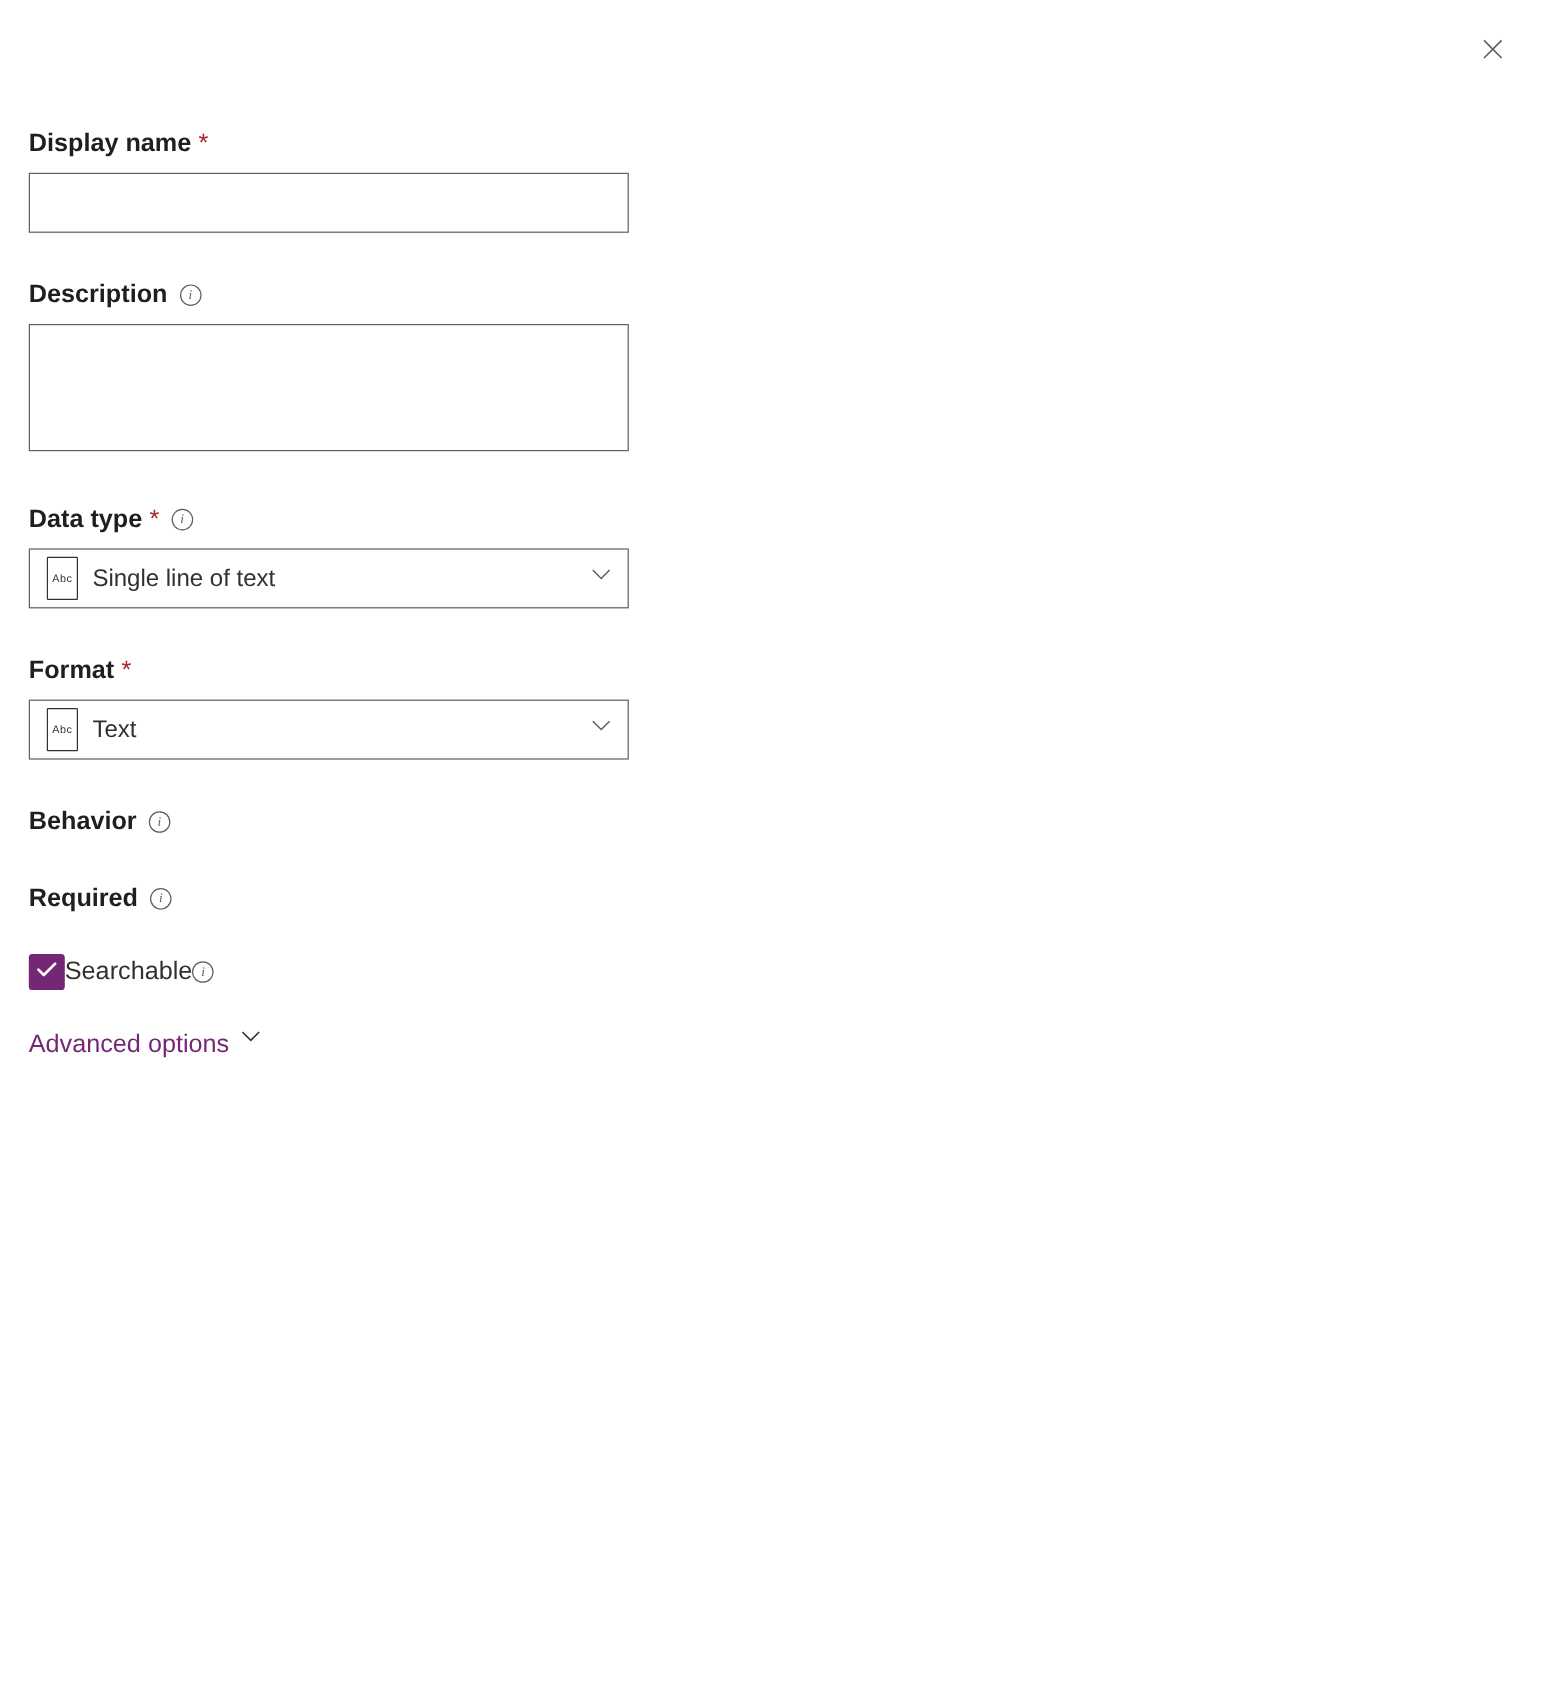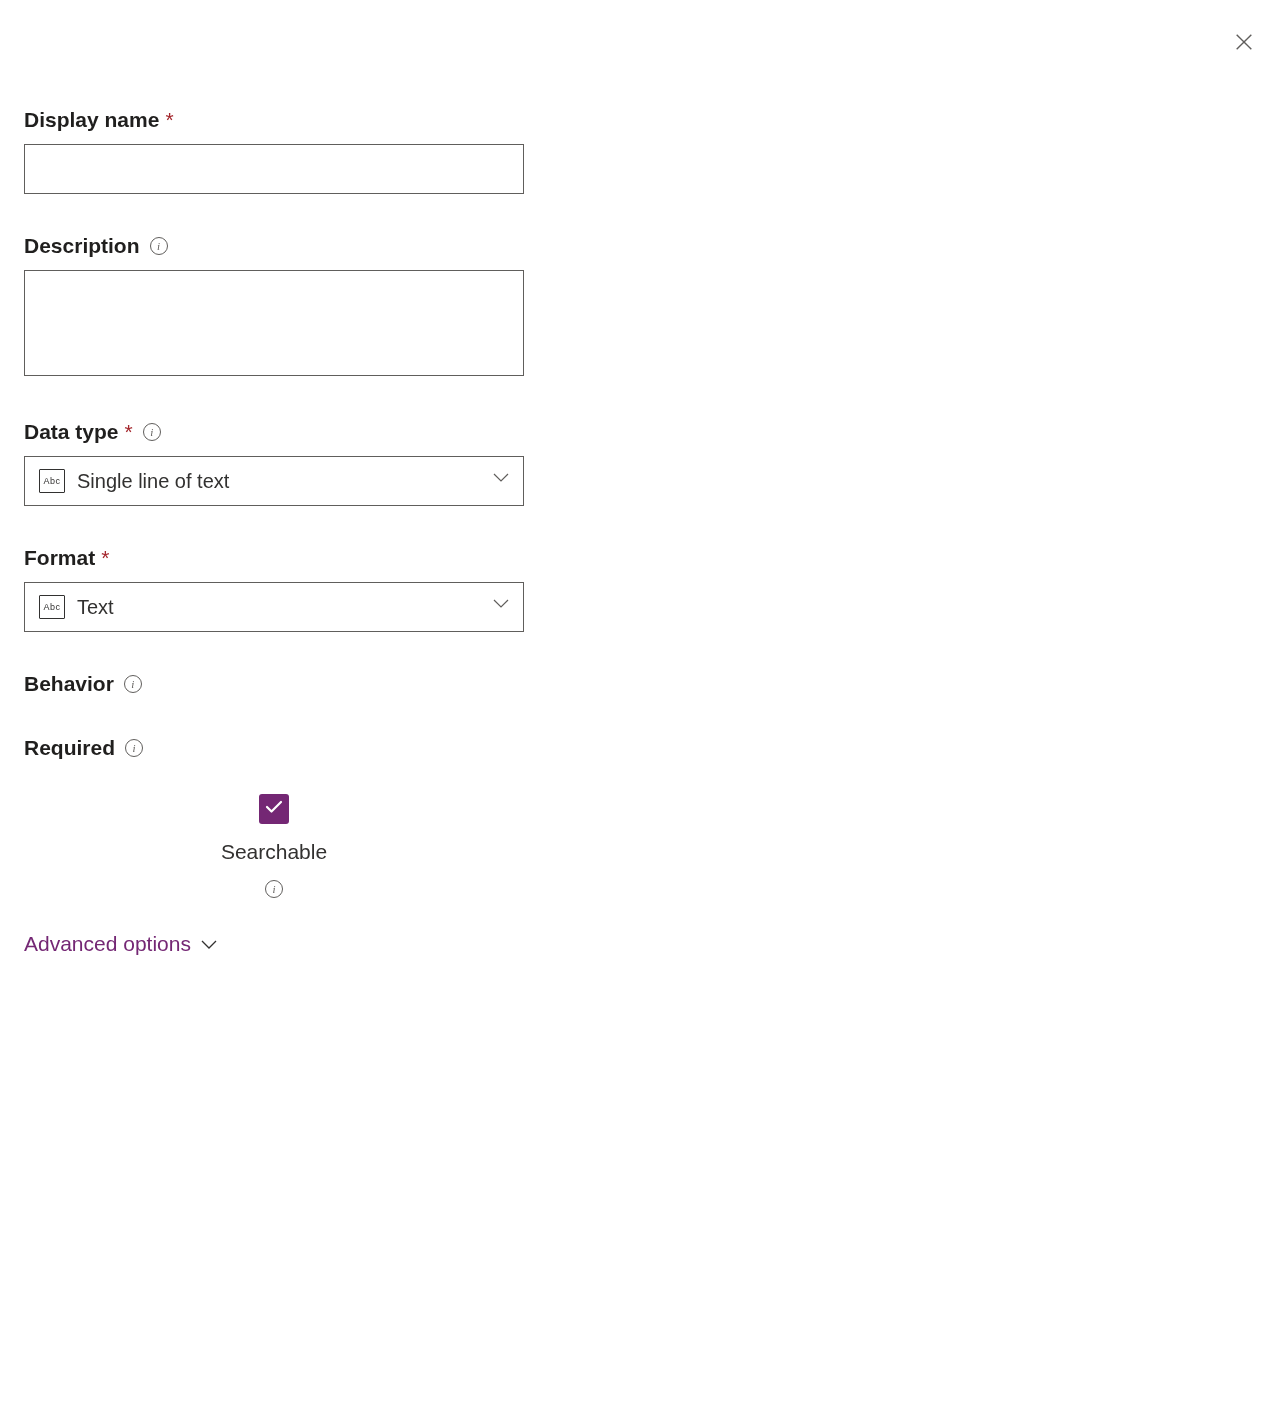--- a/index.html
+++ b/index.html
@@ -123,21 +123,21 @@
       padding: 0 14px;
       cursor: pointer;
     }
     .select-icon {
       margin-right: 12px;
       display: inline-flex;
     }
     .abc-icon {
       border: 1.5px solid #323130;
       width: 26px;
-      height: 24px;
+      height: 36px;
       display: inline-flex;
       align-items: center;
       justify-content: center;
       font-size: 9px;
       font-weight: 400;
       color: #323130;
       letter-spacing: 0.5px;
       border-radius: 1px;
     }
     .select-value {
@@ -150,24 +150,22 @@
       height: 16px;
       display: inline-flex;
     }
     .chevron svg {
       width: 16px;
       height: 10px;
     }
     .checkbox-row {
       display: flex;
       align-items: center;
-      gap: 16px;
       margin-bottom: 34px;
       margin-top: -6px;
-      flex-direction: column;
     }
     .checkbox {
       width: 30px;
       height: 30px;
       background: #742774;
       display: inline-flex;
       align-items: center;
       justify-content: center;
       cursor: pointer;
       border-radius: 3px;
@@ -175,21 +173,21 @@
     .checkbox svg {
       width: 18px;
       height: 18px;
     }
     .checkbox-label {
       font-size: 21px;
       color: #323130;
     }
     .advanced-link {
       display: inline-flex;
-      align-items: flex-end;
+      align-items: flex-start;
       gap: 10px;
       font-size: 21px;
       color: #742774;
       cursor: pointer;
     }
     .advanced-link .chevron svg path {
       stroke: #323130;
     }
   </style>
 </head>

